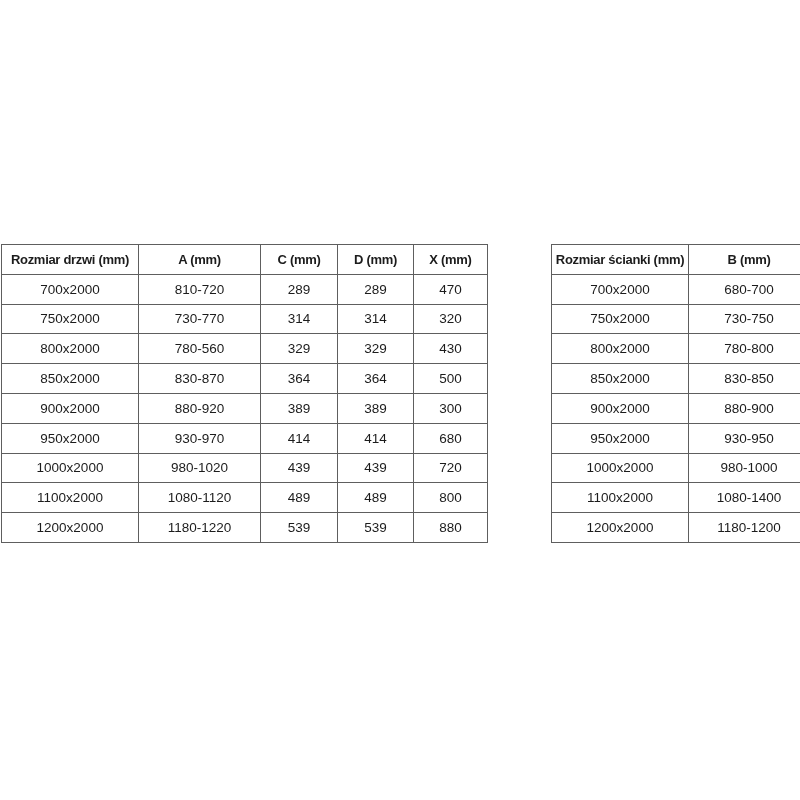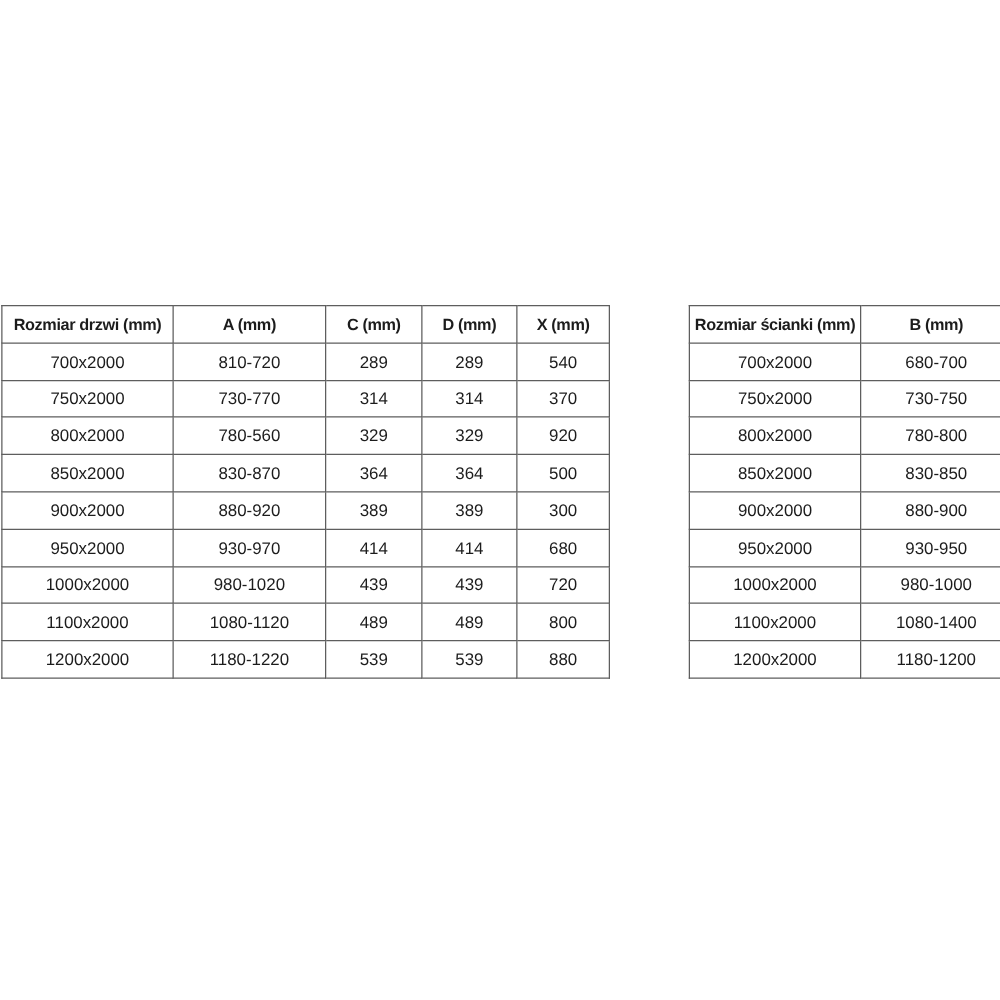--- a/index.html
+++ b/index.html
@@ -79,35 +79,35 @@
           <th>D (mm)</th>
           <th>X (mm)</th>
         </tr>
       </thead>
     <tbody>
         <tr>
           <td>700x2000</td>
           <td>810-720</td>
           <td>289</td>
           <td>289</td>
-          <td>540</td>
+          <td>470</td>
         </tr>
         <tr>
           <td>750x2000</td>
           <td>730-770</td>
           <td>314</td>
           <td>314</td>
-          <td>370</td>
+          <td>320</td>
         </tr>
         <tr>
           <td>800x2000</td>
           <td>780-560</td>
           <td>329</td>
           <td>329</td>
-          <td>920</td>
+          <td>430</td>
         </tr>
         <tr>
           <td>850x2000</td>
           <td>830-870</td>
           <td>364</td>
           <td>364</td>
           <td>500</td>
         </tr>
         <tr>
           <td>900x2000</td>

